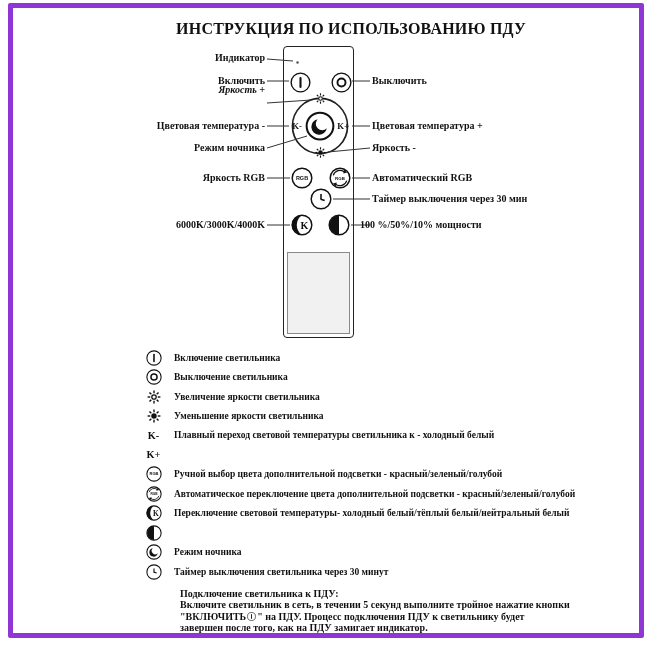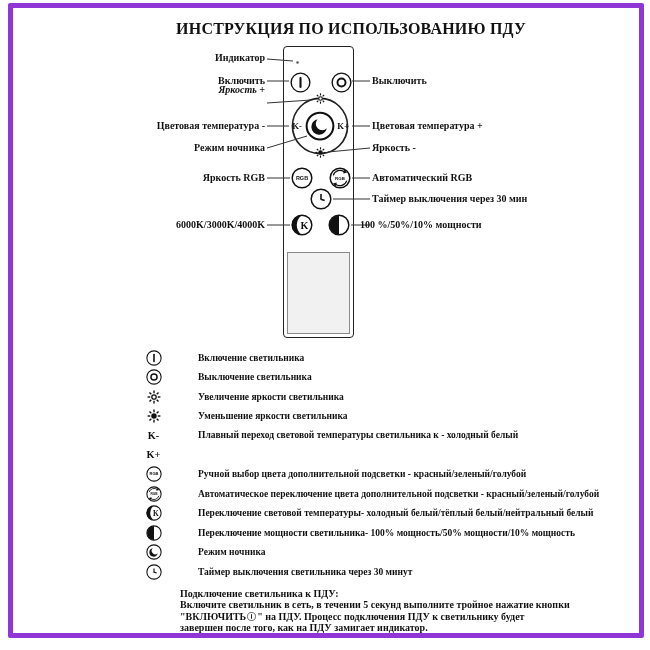--- a/index.html
+++ b/index.html
@@ -24,21 +24,21 @@
     position:absolute;left:3px;right:3px;top:205px;bottom:3px;
     background:#f1f1f1;border:1px solid #8a8a8a;
   }
   #controls .ctl{position:absolute;line-height:0;z-index:3;}
   .lines{position:absolute;left:0;top:0;width:650px;height:650px;z-index:5;pointer-events:none;}
   .callout{
     position:absolute;font-size:10px;font-weight:bold;white-space:nowrap;
     line-height:12px;z-index:6;
   }
   .legend{position:absolute;left:143px;top:348px;z-index:2;}
-  .legend-row{display:flex;align-items:center;height:19.45px;gap:24px;}
+  .legend-row{display:flex;align-items:center;height:19.45px;}
   .legend-ic{width:21px;display:flex;justify-content:center;align-items:center;line-height:0;}
   .legend-tx{margin-left:10px;font-size:9.5px;font-weight:bold;white-space:nowrap;}
   .footer{position:absolute;left:180px;top:588px;width:460px;font-size:10px;
     font-weight:bold;line-height:11.3px;z-index:2;}
   .footer div{white-space:nowrap;}
   .inline-ic{display:inline-block;vertical-align:-1px;line-height:0;margin:0 1px;}
 </style>
 </head>
 <body>
 
@@ -257,21 +257,20 @@
       </span>
       <span class="legend-tx">Переключение световой температуры- холодный белый/тёплый белый/нейтральный белый</span>
     </div>
     <div class="legend-row">
       <span class="legend-ic">
         <svg width="16" height="16" viewBox="0 0 24 24">
           <circle cx="12" cy="12" r="10.7" fill="#fff" stroke="#111" stroke-width="1.6"></circle>
           <path d="M12,1.6 A10.4,10.4 0 0 0 12,22.4 Z" fill="#111"></path>
         </svg>
       </span>
-      <span class="legend-tx">Переключение мощности светильника- 100% мощность/50% мощности/10% мощность</span>
     </div>
     <div class="legend-row">
       <span class="legend-ic">
         <svg width="16" height="16" viewBox="0 0 24 24">
           <circle cx="12" cy="12" r="10.7" fill="#fff" stroke="#111" stroke-width="1.6"></circle>
           <g transform="translate(12,12) scale(0.72) translate(-12,-12)">
             <path d="M19.6,14.6 A8.7,8.7 0 1 1 9.4,4.4 A6.9,6.9 0 0 0 19.6,14.6 Z" fill="#111"></path>
           </g>
         </svg>
       </span>

